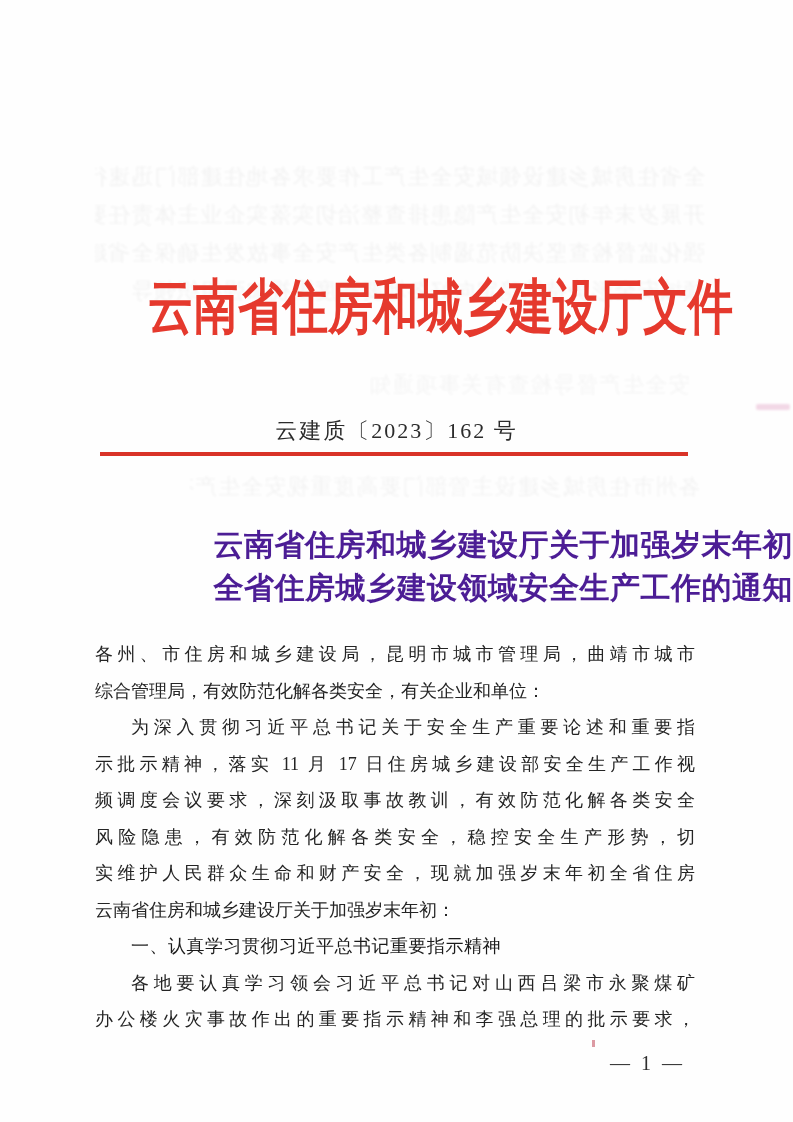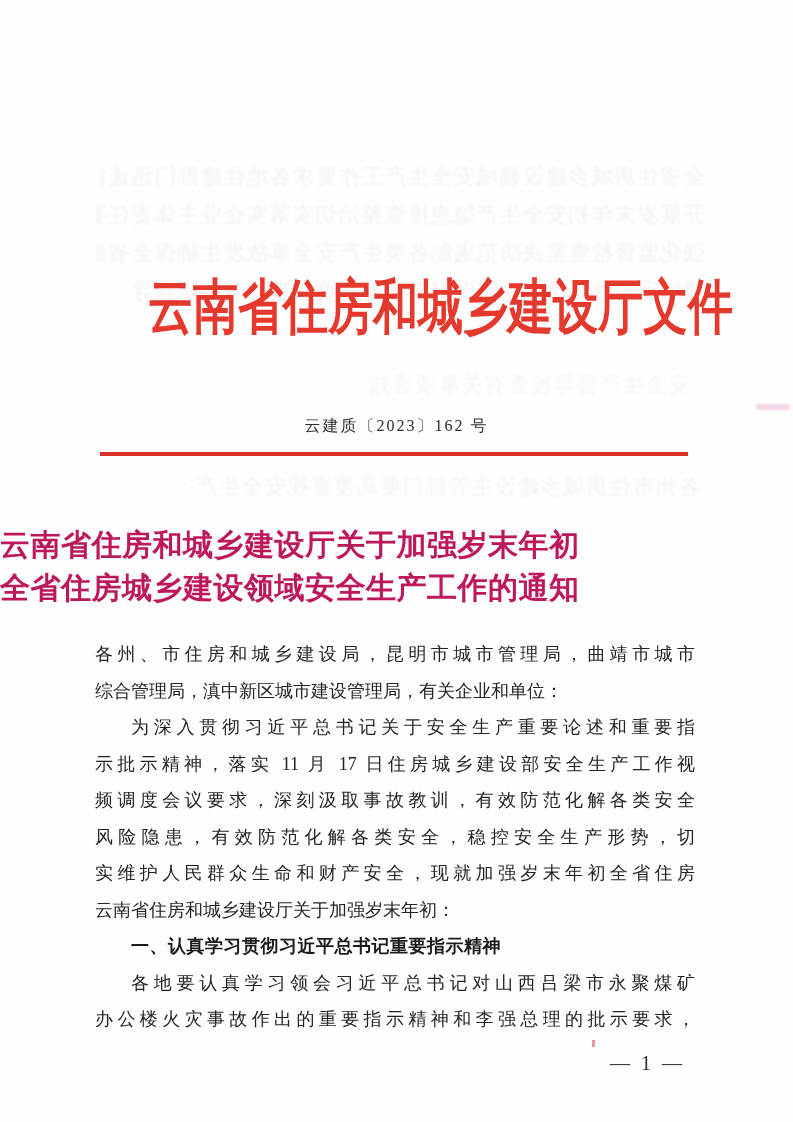--- a/index.html
+++ b/index.html
@@ -52,64 +52,64 @@
     color: #e5392d;
     white-space: nowrap;
   }
 
   .doc-number {
     position: absolute;
     top: 416px;
     left: 0;
     width: 793px;
     text-align: center;
-    font-size: 16px;
+    font-size: 22px;
     letter-spacing: 2px;
     color: #2b2b2b;
   }
 
   .red-rule {
     position: absolute;
     top: 452px;
     left: 100px;
     width: 588px;
     height: 4px;
     background: #d93328;
   }
 
   
   .doc-title {
     position: absolute;
     top: 523px;
     left: 0;
     width: 793px;
-    text-align: left;
+    text-align: right;
     font-size: 30px;
     font-weight: bold;
     line-height: 43px;
-    color: #be185d;
+    color: #4c1d95;
     letter-spacing: 0.5px;
   }
 
   
   .body-text {
     position: absolute;
     top: 636px;
     left: 95px;
     width: 600px;
     font-size: 18px;
     line-height: 36.5px;
     color: #242424;
   }
   .ln { text-align: justify; text-align-last: left; white-space: nowrap; }
   .ln.jl { text-align-last: justify; white-space: normal; }
   .ln.ind { text-indent: 2em; }
   .ln.hd {
     font-family: "Liberation Sans", "DejaVu Sans", sans-serif;
-    font-weight: bold;
+    font-weight: normal;
     letter-spacing: 0.5px;
     color: #1b1b1b;
   }
 
   .page-number {
     position: absolute;
     top: 1052px;
     left: 600px;
     width: 95px;
     text-align: center;
@@ -163,21 +163,21 @@
 
   <div class="red-rule"></div>
 
   <div class="doc-title">
     <div>云南省住房和城乡建设厅关于加强岁末年初</div>
     <div>全省住房城乡建设领域安全生产工作的通知</div>
   </div>
 
   <div class="body-text">
       <div class="ln jl">各州、市住房和城乡建设局，昆明市城市管理局，曲靖市城市</div>
-      <div class="ln">综合管理局，滇中新区城市建设管理局，有关企业和单位：</div>
+      <div class="ln">综合管理局，有效防范化解各类安全，有关企业和单位：</div>
       <div class="ln ind jl">为深入贯彻习近平总书记关于安全生产重要论述和重要指</div>
       <div class="ln jl">示批示精神，落实 11 月 17 日住房城乡建设部安全生产工作视</div>
       <div class="ln jl">频调度会议要求，深刻汲取事故教训，有效防范化解各类安全</div>
       <div class="ln jl">风险隐患，有效防范化解各类安全，稳控安全生产形势，切</div>
       <div class="ln jl">实维护人民群众生命和财产安全，现就加强岁末年初全省住房</div>
       <div class="ln">云南省住房和城乡建设厅关于加强岁末年初：</div>
       <div class="ln ind hd">一、认真学习贯彻习近平总书记重要指示精神</div>
       <div class="ln ind jl">各地要认真学习领会习近平总书记对山西吕梁市永聚煤矿</div>
       <div class="ln jl">办公楼火灾事故作出的重要指示精神和李强总理的批示要求，</div>
     </div>

